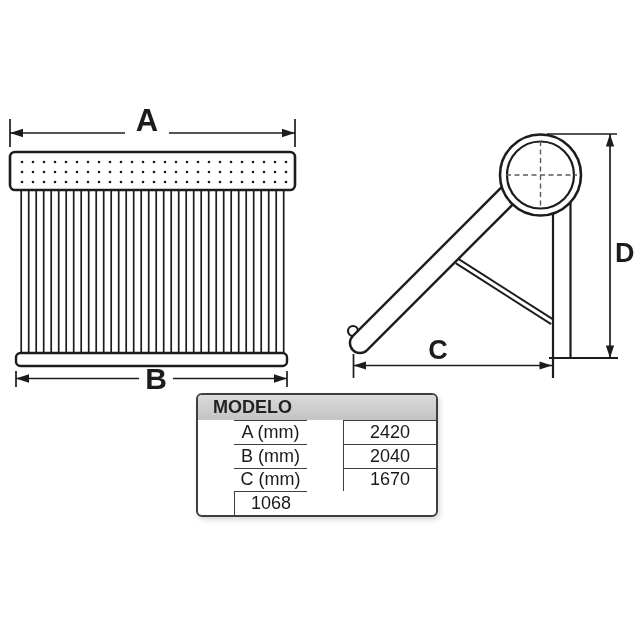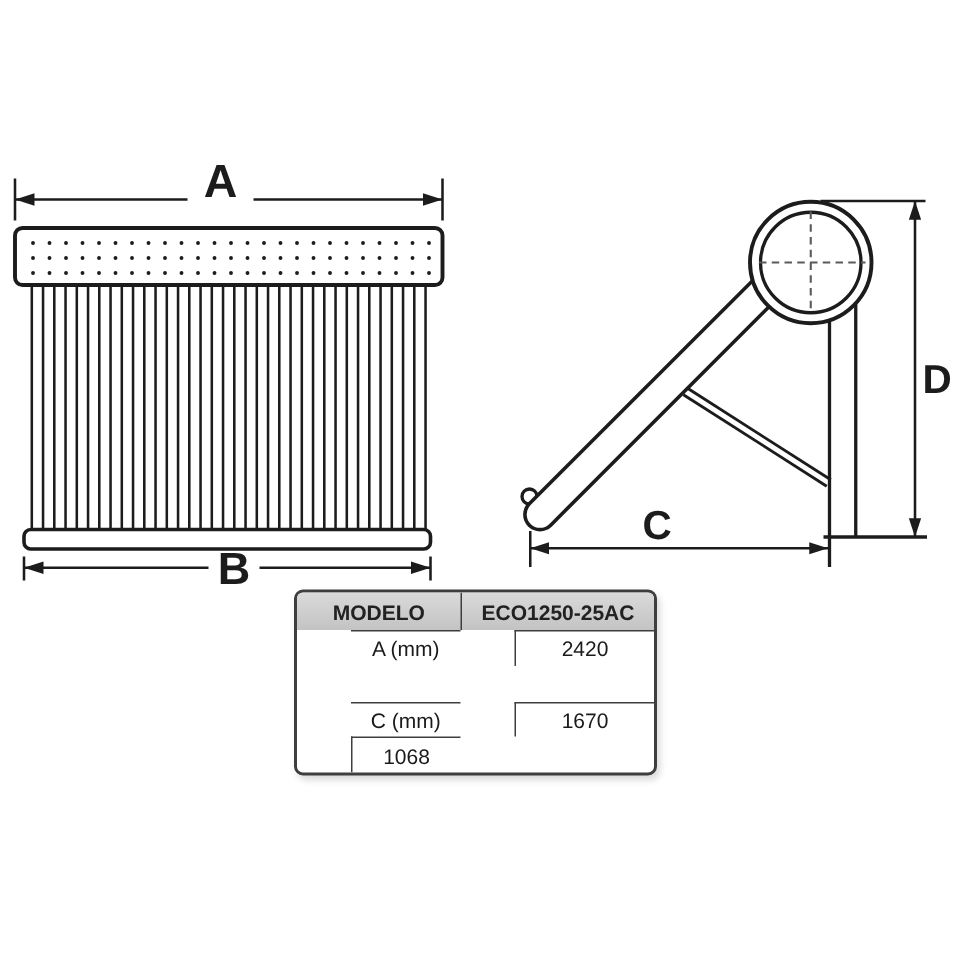--- a/index.html
+++ b/index.html
@@ -23,21 +23,21 @@
     position:absolute;left:196px;top:393px;width:242px;height:124px;
     box-sizing:border-box;border:2px solid #3e3e3e;border-radius:6px;
     overflow:hidden;background:#fff;display:grid;
     grid-template-rows:25px 1fr 1fr 1fr 1fr;
     box-shadow:2px 3px 5px rgba(0,0,0,0.15);
   }
   .t-row{display:grid;grid-template-columns:109px 1fr;}
   .t-row + .t-row .t-cell{border-top:1.5px solid #3e3e3e;margin-left:36px;}
   .t-cell{
     display:flex;align-items:center;justify-content:center;
-    font-size:14px;color:#1a1a1a;box-sizing:border-box;
+    font-size:18px;color:#1a1a1a;box-sizing:border-box;
   }
   .t-cell.c2{border-left:1.5px solid #3e3e3e;}
   .t-head{background:linear-gradient(#dadada,#c3c3c3);}
   .t-head .t-cell{font-weight:bold;color:#222;}
 </style>
 </head>
 <body>
 
 <div id="canvas">
 
@@ -228,27 +228,28 @@
         <polygon class="dim-arrow" points="610,358 605.9,345.5 614.1,345.5"></polygon>
         <text x="615" y="262" font-size="27" text-anchor="start">D</text>
       </g>
     </g>
   </svg>
 
   
   <div class="spec-table">
     <div class="t-row t-head">
       <div class="t-cell c1">MODELO</div>
-      <div class="t-cell c2">ECO1250-25AC</div>
     </div>
     <div class="t-row">
       <div class="t-cell c1">A (mm)</div>
       <div class="t-cell c2">2420</div>
     </div>
     <div class="t-row">
+      <div class="t-cell c1">B (mm)</div>
+      <div class="t-cell c2">2040</div>
     </div>
     <div class="t-row">
       <div class="t-cell c1">C (mm)</div>
       <div class="t-cell c2">1670</div>
     </div>
     <div class="t-row">
       <div class="t-cell c2">1068</div>
     </div>
   </div>
 </div>

